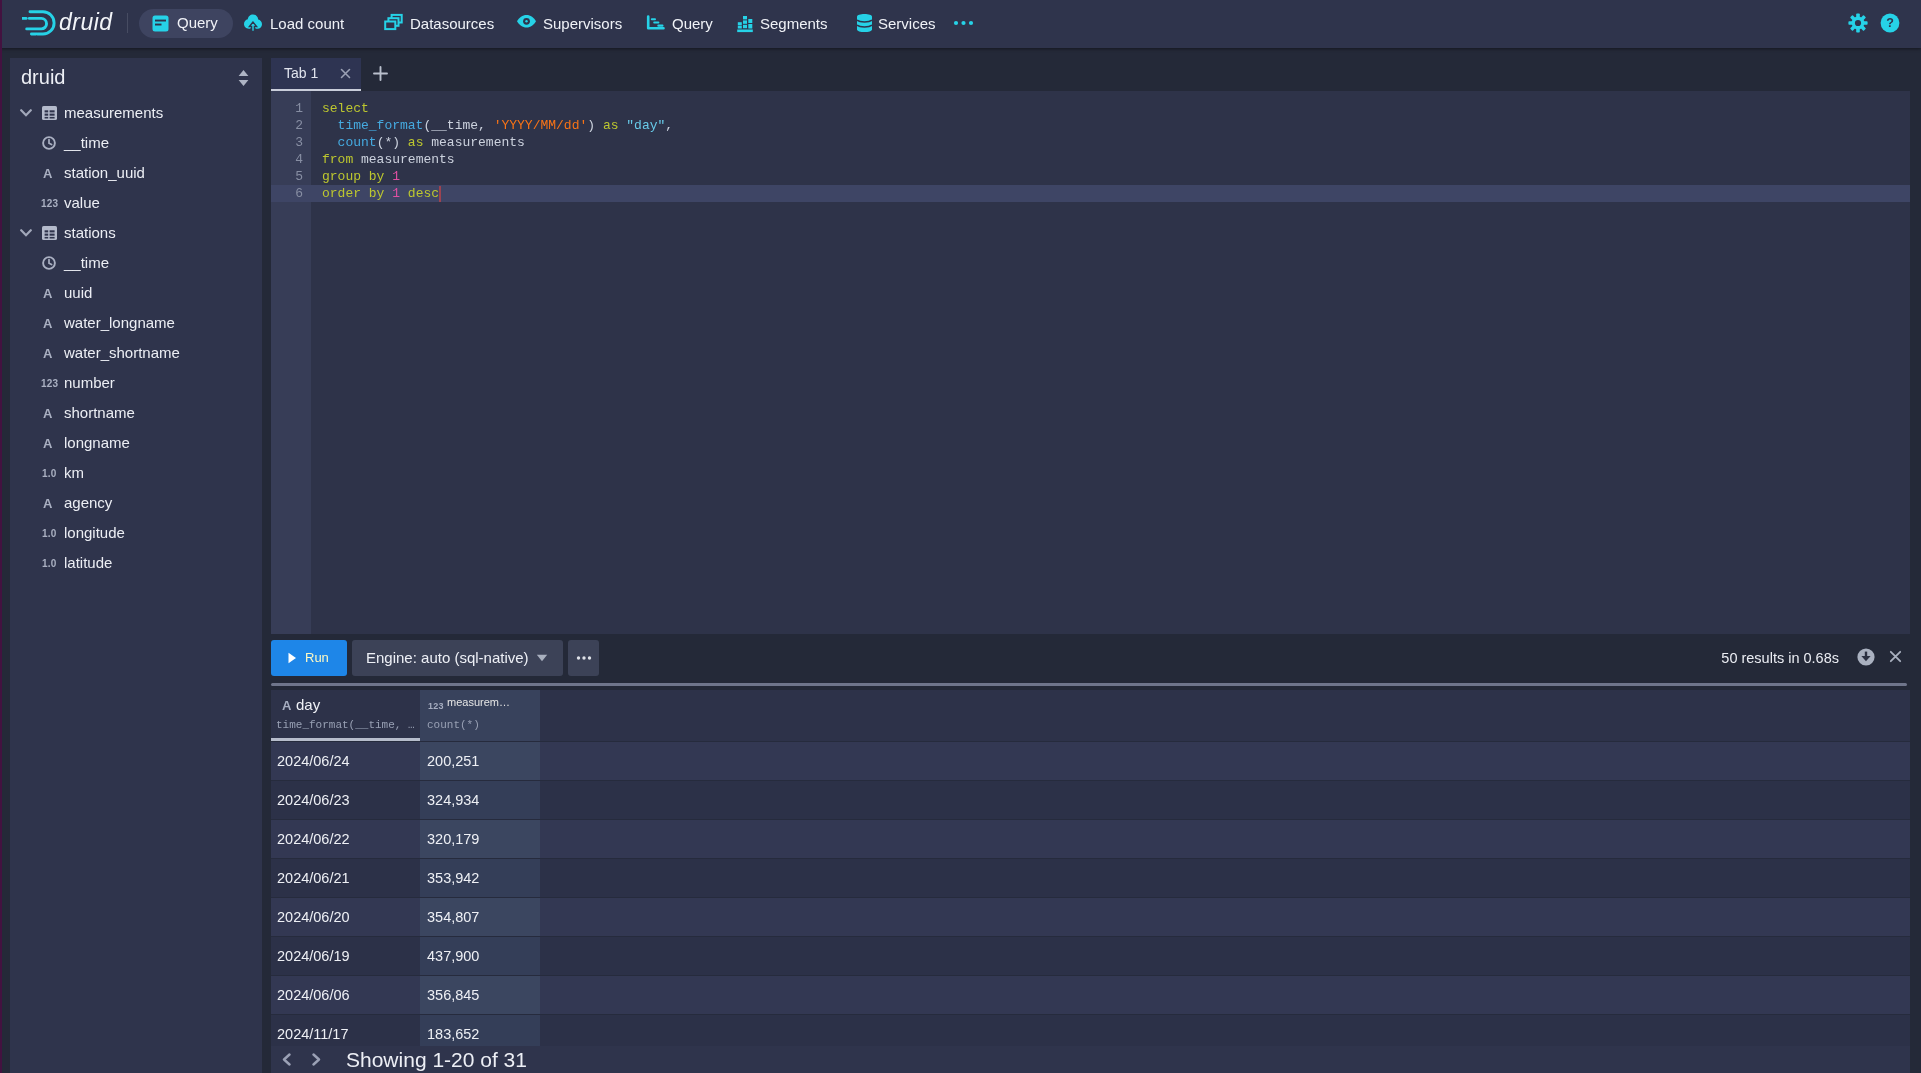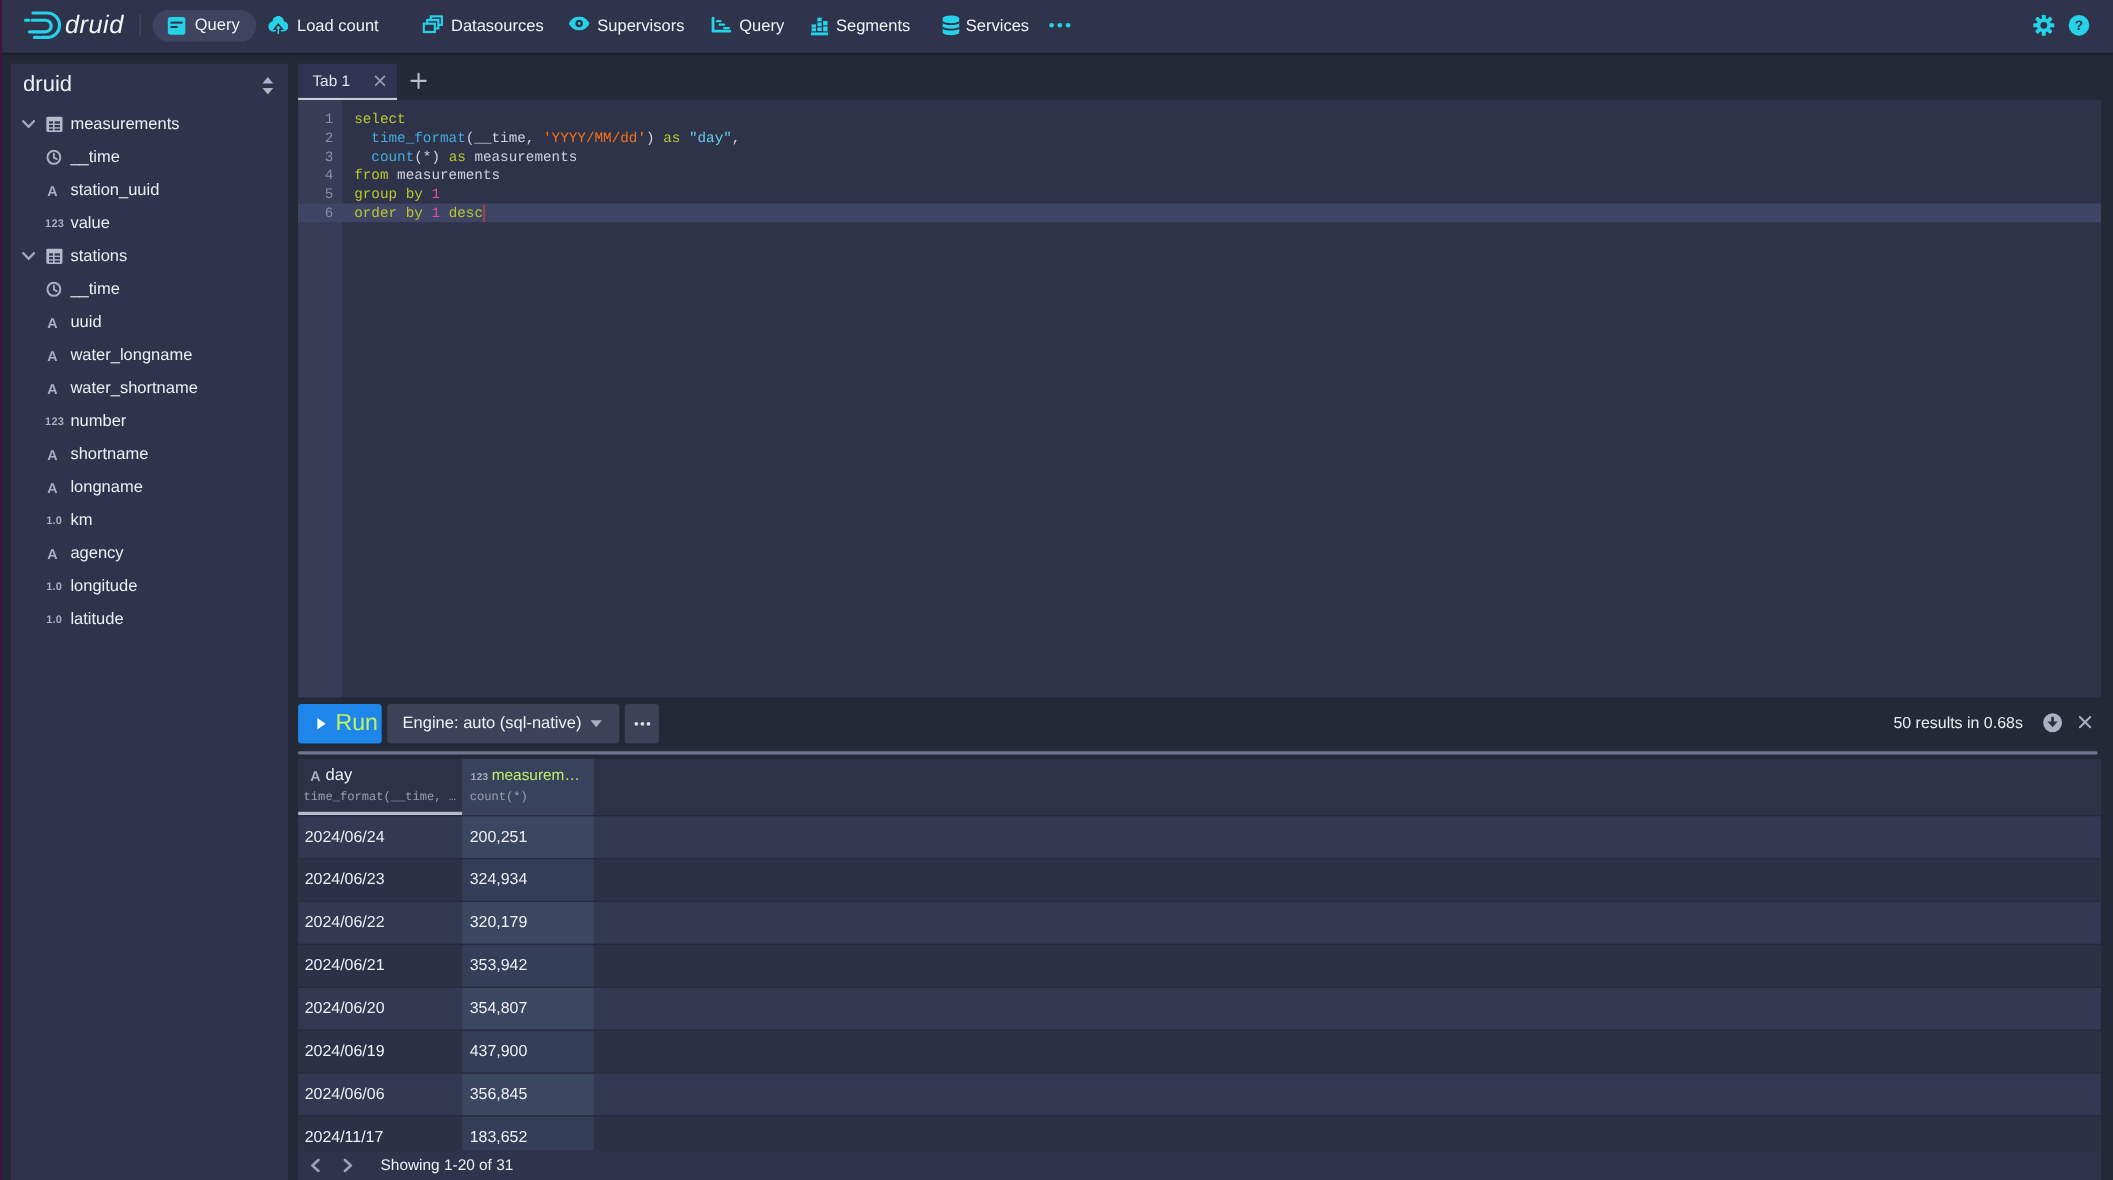--- a/index.html
+++ b/index.html
@@ -190,21 +190,21 @@
 <div class="ln" style="top:77px">5</div>
 <div class="cl" style="top:77px"><span class="kw">group by</span> <span class="nu">1</span></div>
 <div class="ln" style="top:94px">6</div>
 <div class="cl" style="top:94px"><span class="kw">order by</span> <span class="nu">1</span> <span class="kw">desc</span></div>
 <div class="a" style="left:168px;top:94.5px;width:2.2px;height:16px;background:#9c4350"></div>
 </div>
 <div class="a" style="left:271px;top:640px;width:76px;height:36px;background:#1e86e8;border-radius:3px"></div>
 <svg class="a" style="left:287px;top:652px" width="10" height="12" viewBox="0 0 10 12">
 <path d="M1.5 0.8 L9 6 L1.5 11.2 Z" fill="#fff"></path>
 </svg>
-<div class="a" style="left:305px;top:640px;font-size:21px;color:#bef264;line-height:36px">Run</div>
+<div class="a" style="left:305px;top:640px;font-size:13px;color:#fef9c3;line-height:36px">Run</div>
 <div class="a" style="left:352px;top:640px;width:211px;height:36px;background:#3c4257;border-radius:3px"></div>
 <div class="a" style="left:366px;top:640px;font-size:15px;color:#eef0f6;line-height:36px">Engine: auto (sql-native)</div>
 <svg class="a" style="left:536px;top:654px" width="12" height="8" viewBox="0 0 12 8">
 <path d="M0.8 0.8 H11.2 L6 7.2 Z" fill="#a9b0bf"></path>
 </svg>
 <div class="a" style="left:568px;top:640px;width:31px;height:36px;background:#3c4257;border-radius:3px"></div>
 <svg class="a" style="left:576px;top:655px" width="16" height="6" viewBox="0 0 16 6">
 <circle cx="2.5" cy="3" r="1.7" fill="#dfe2e8"></circle>
     <circle cx="8" cy="3" r="1.7" fill="#dfe2e8"></circle>
     <circle cx="13.5" cy="3" r="1.7" fill="#dfe2e8"></circle>
@@ -218,21 +218,21 @@
 <svg class="a" style="left:1889px;top:650px" width="13" height="13" viewBox="0 0 13 13">
 <path d="M1.8 1.8 L11.2 11.2 M11.2 1.8 L1.8 11.2" stroke="#a9b0bf" stroke-width="1.8" stroke-linecap="round"></path>
 </svg>
 <div class="a" style="left:271px;top:682.8px;width:1636px;height:2.8px;background:#6f758b;border-radius:2px"></div>
 <div class="a" style="left:271px;top:690px;width:1639px;height:356px;background:#2d3249;overflow:hidden">
 <div class="a" style="left:149px;top:0;width:120px;height:51px;background:#38425c"></div>
 <div class="a" style="left:11px;top:8px;font-size:13px;font-weight:bold;color:#a7aec1">A</div>
 <div class="a" style="left:25px;top:6px;font-size:15px;color:#eff1f6">day</div>
 <div class="a mono" style="left:5px;top:29px;font-size:11px;color:#98a0b4;width:142px;overflow:hidden;white-space:nowrap">time_format(__time, …</div>
 <div class="a" style="left:157px;top:11px;font-size:9px;font-weight:bold;color:#a7aec1;letter-spacing:0.3px">123</div>
-<div class="a" style="left:176px;top:6px;font-size:14px;color:#bef264;width:90px;overflow:hidden;white-space:nowrap">measurem…</div>
+<div class="a" style="left:176px;top:6px;font-size:11px;color:#e5e5e5;width:90px;overflow:hidden;white-space:nowrap">measurem…</div>
 <div class="a mono" style="left:156px;top:29px;font-size:11px;color:#98a0b4">count(*)</div>
 <div class="a" style="left:0;top:48.4px;width:149px;height:2.6px;background:#b6bccb"></div>
 <div class="a rowlight" style="left:0;top:51.5px;width:149px;height:38px"></div>
 <div class="a c2light" style="left:149px;top:51.5px;width:120px;height:38px"></div>
 <div class="a rowlight" style="left:269px;top:51.5px;width:1370px;height:38px"></div>
 <div class="cell" style="left:6px;top:51.5px">2024/06/24</div>
 <div class="cell" style="left:156px;top:51.5px">200,251</div>
 <div class="a rowdark" style="left:0;top:90.5px;width:149px;height:38px"></div>
 <div class="a c2dark" style="left:149px;top:90.5px;width:120px;height:38px"></div>
 <div class="a rowdark" style="left:269px;top:90.5px;width:1370px;height:38px"></div>
@@ -278,13 +278,13 @@
 <div class="a" style="left:0;top:324.0px;width:1639px;height:1px;background:#262b3d"></div>
 
 </div>
 <div class="a" style="left:271px;top:1046px;width:1639px;height:27px;background:#2f344c">
 <svg class="a" style="left:11px;top:7px" width="9" height="13" viewBox="0 0 9 13">
 <path d="M7.5 1.5 L2 6.5 L7.5 11.5" stroke="#9ba1b5" stroke-width="2.4" fill="none" stroke-linecap="round" stroke-linejoin="round"></path>
 </svg>
 <svg class="a" style="left:41px;top:7px" width="9" height="13" viewBox="0 0 9 13">
 <path d="M1.5 1.5 L7 6.5 L1.5 11.5" stroke="#9ba1b5" stroke-width="2.4" fill="none" stroke-linecap="round" stroke-linejoin="round"></path>
 </svg>
-<div class="a" style="left:75px;top:0;font-size:14px;color:#edeff5;line-height:27px">Showing 1-20 of 31</div>
+<div class="a" style="left:75px;top:0;font-size:21px;color:#edeff5;line-height:27px">Showing 1-20 of 31</div>
 </div>
 </body></html>

